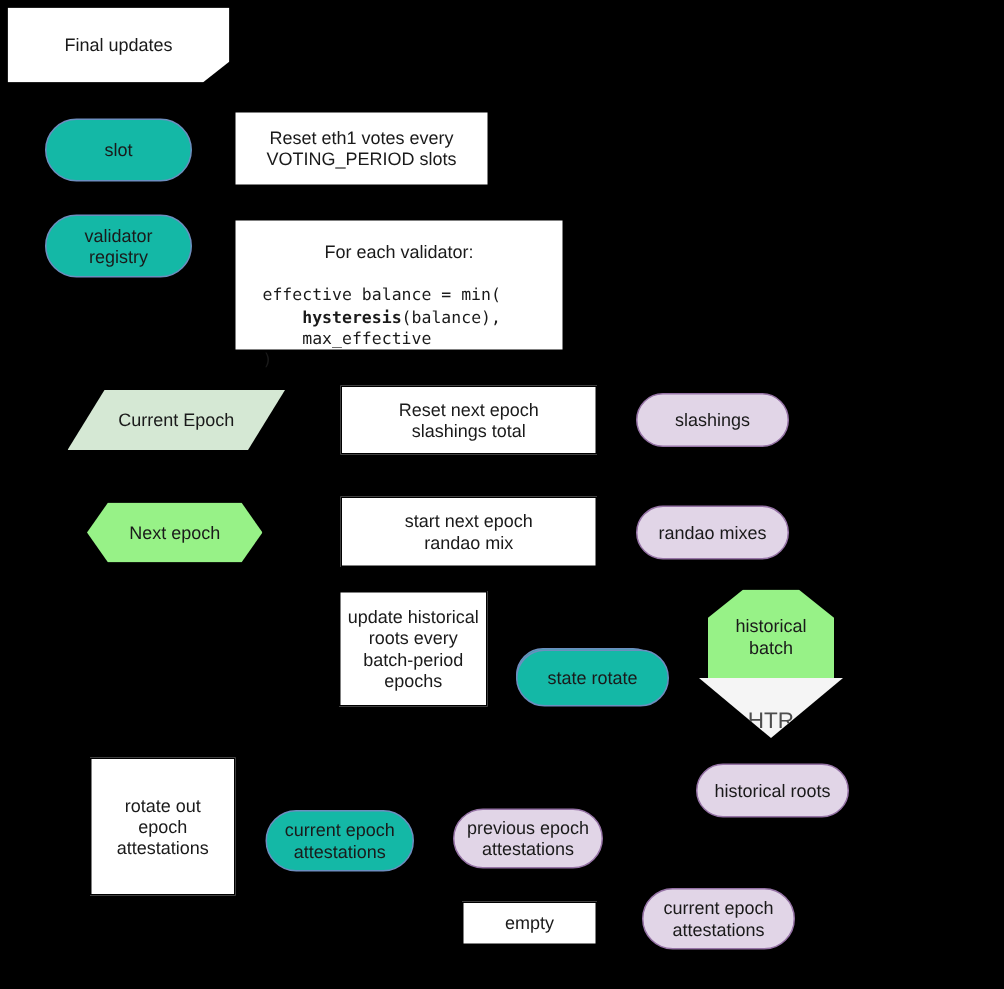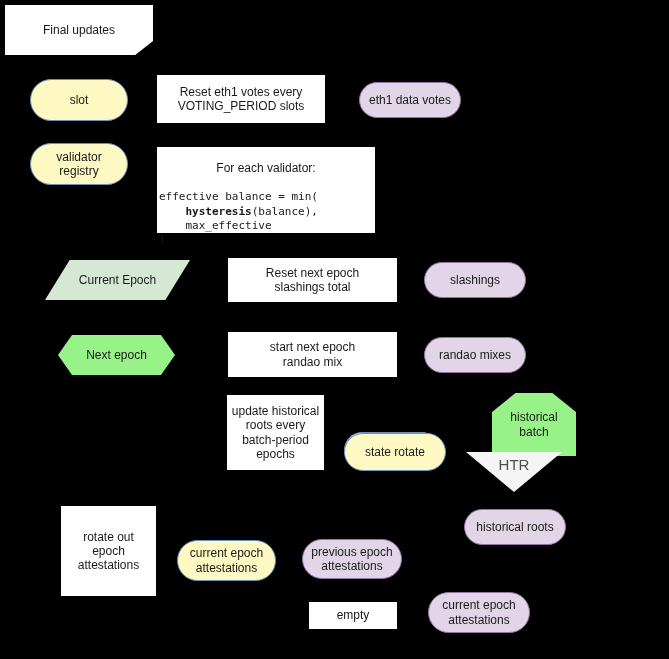--- a/index.html
+++ b/index.html
@@ -31,21 +31,21 @@
   }
 
   
   .box {
     background: #ffffff;
     border: 1px solid #000000;
   }
 
   
   .pill-blue {
-    background: #fef9c3;
+    background: #14b8a6;
     border: 1px solid #6c8ebf;
     border-radius: 999px;
   }
 
   
   .pill-purple {
     background: #e1d5e7;
     border: 1px solid #9673a6;
     border-radius: 999px;
   }
@@ -74,44 +74,43 @@
   
   .hexagon {
     background: #97f287;
     clip-path: polygon(12% 0, 88% 0, 100% 50%, 88% 100%, 12% 100%, 0 50%);
   }
 
   
   .hexagon-v {
     background: #97f287;
     clip-path: polygon(28% 0, 72% 0, 100% 30%, 100% 100%, 0 100%, 0 30%);
-    margin-left: 20px;
   }
 
   
   .tri-down {
     background: #f5f5f5;
     clip-path: polygon(0 0, 100% 0, 50% 100%);
     color: #4d4d4d;
     align-items: flex-start;
-    padding-top: 4px;
+    padding-top: 20px;
     font-size: 15px;
   }
 
   .mono {
     font-family: "DejaVu Sans Mono", "Liberation Mono", monospace;
     font-size: 11px;
     white-space: pre;
     text-align: left;
     line-height: 1.28;
   }
   .code-wrap {
     display: block;
     width: 100%;
-    padding: 0 2px;
+    padding: 0 18px;
     box-sizing: border-box;
   }
   .code-head {
     display: block;
     text-align: center;
     font-family: "Liberation Sans", sans-serif;
     font-size: 12px;
     margin-bottom: 1px;
   }
   .code-body b { font-weight: bold; }
@@ -127,23 +126,20 @@
 
   <div class="node pill-blue" style="left:30px; top:79px; width:98px; height:42px;">
     <span>slot</span>
   </div>
 
   <div class="node box" style="left:156px; top:74px; width:170px; height:50px;">
     <span>Reset eth1 votes every
 VOTING_PERIOD slots</span>
   </div>
 
-  <div class="node pill-purple" style="left:359px; top:82px; width:102px; height:36px;">
-    <span>eth1 data votes</span>
-  </div>
 
   <div class="node pill-blue" style="left:30px; top:143px; width:98px; height:42px;">
     <span>validator
 registry</span>
   </div>
 
 
   <div class="node box" style="left:156px; top:146px; width:220px; height:88px; align-items:flex-start; justify-content:flex-start;">
     <div class="code-wrap">
       <span class="code-head">For each validator:</span>

